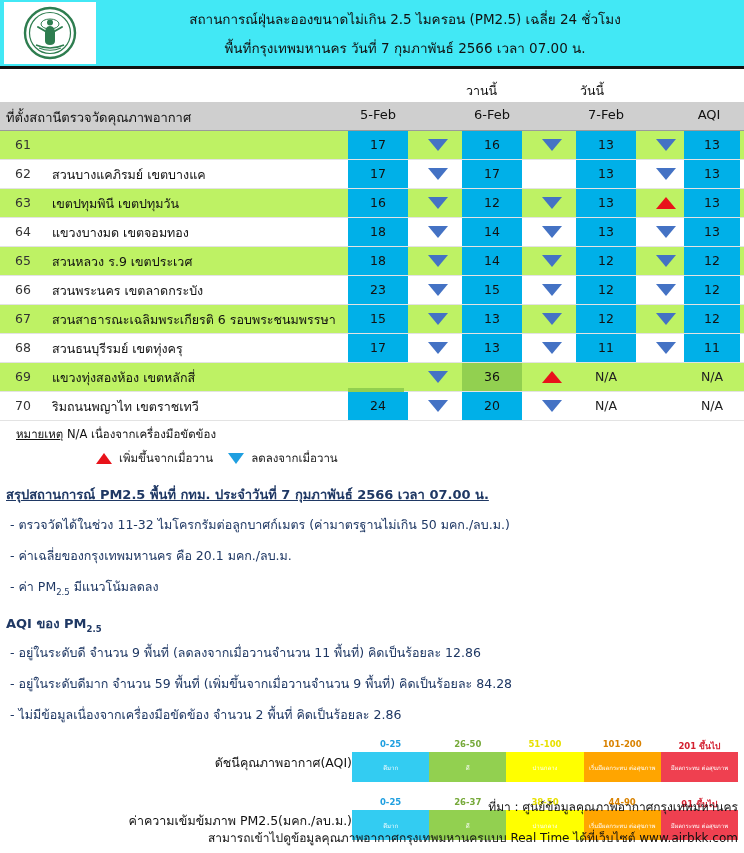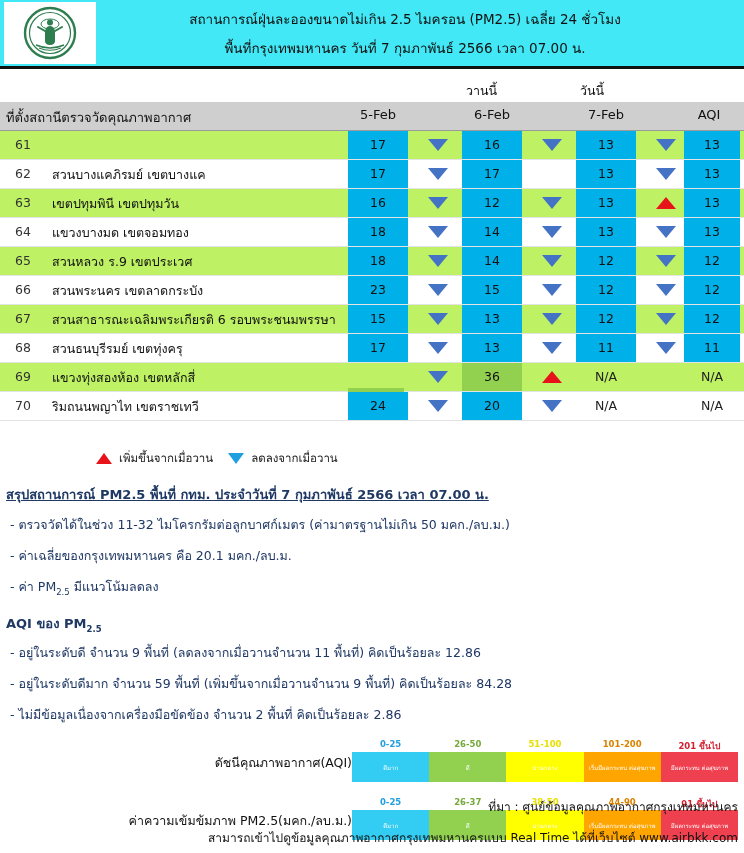--- a/index.html
+++ b/index.html
@@ -221,20 +221,24 @@
       <div class="arrcell" style="left: 408px;"><span class="arrow down"></span></div>
       <div class="vcell" style="left: 462px; width: 60px; background: rgb(0, 176, 232);">20</div>
       <div class="arrcell" style="left: 522px;"><span class="arrow down"></span></div>
       <div class="vcell na" style="left: 576px; width: 60px;">N/A</div>
       <div class="arrcell" style="left: 636px;"></div>
       <div class="vcell na" style="left: 684px; width: 56px;">N/A</div>
     </div>
   </div>
 
 <div class="notes">
+  <div class="note-line" style="left:16px;top:4px;">
+    <span class="note-label">หมายเหตุ</span>
+    <span>N/A เนื่องจากเครื่องมือขัดข้อง</span>
+  </div>
   <div class="legend-row">
     <span class="lg-tri up"></span>
     <span>เพิ่มขึ้นจากเมื่อวาน</span>
     <span class="lg-tri down" style="margin-left:8px;"></span>
     <span>ลดลงจากเมื่อวาน</span>
   </div>
 </div>
 
 <div class="summary">
   <div class="sum-title">สรุปสถานการณ์ PM2.5 พื้นที่ กทม. ประจำวันที่ 7 กุมภาพันธ์ 2566 เวลา 07.00 น.</div>

